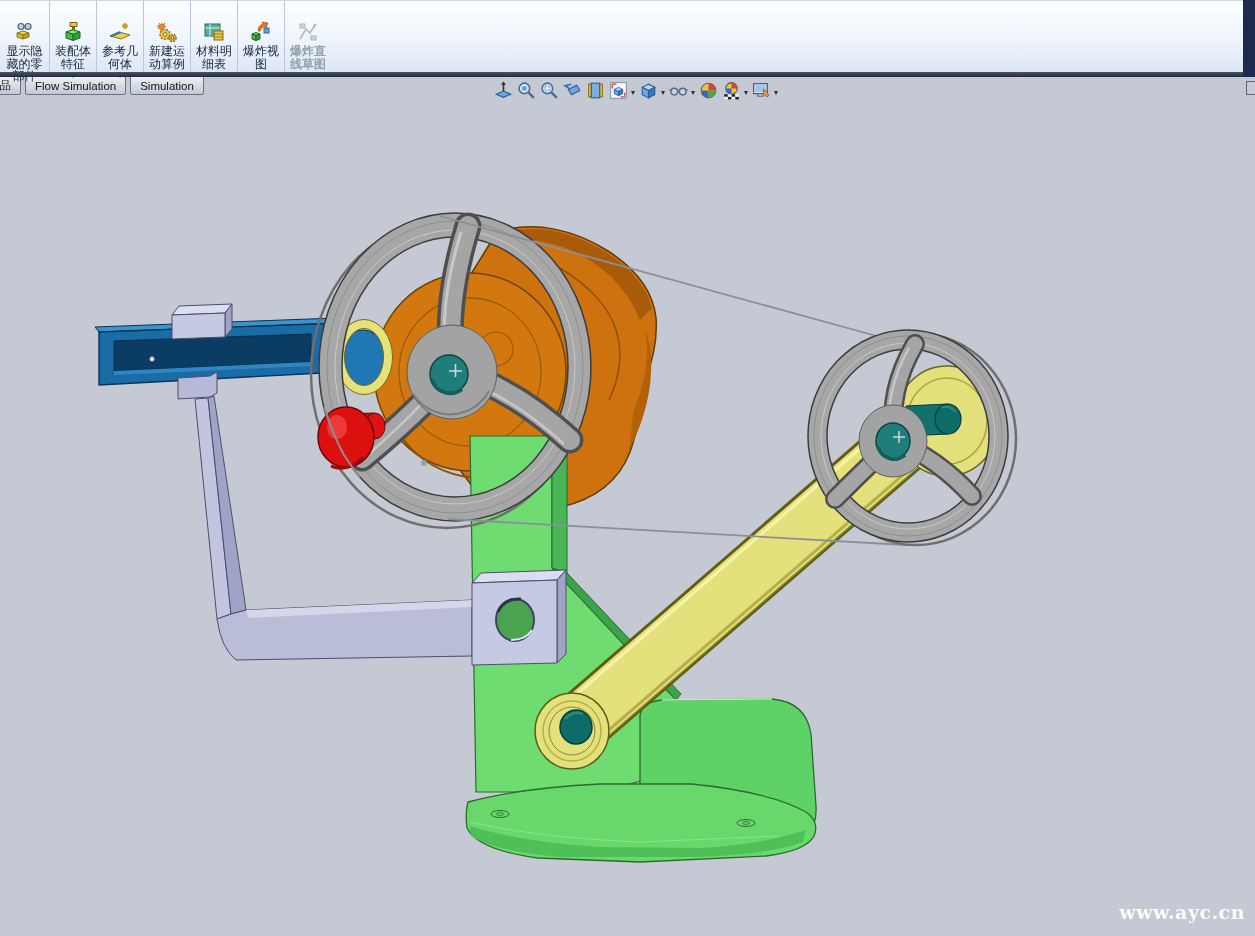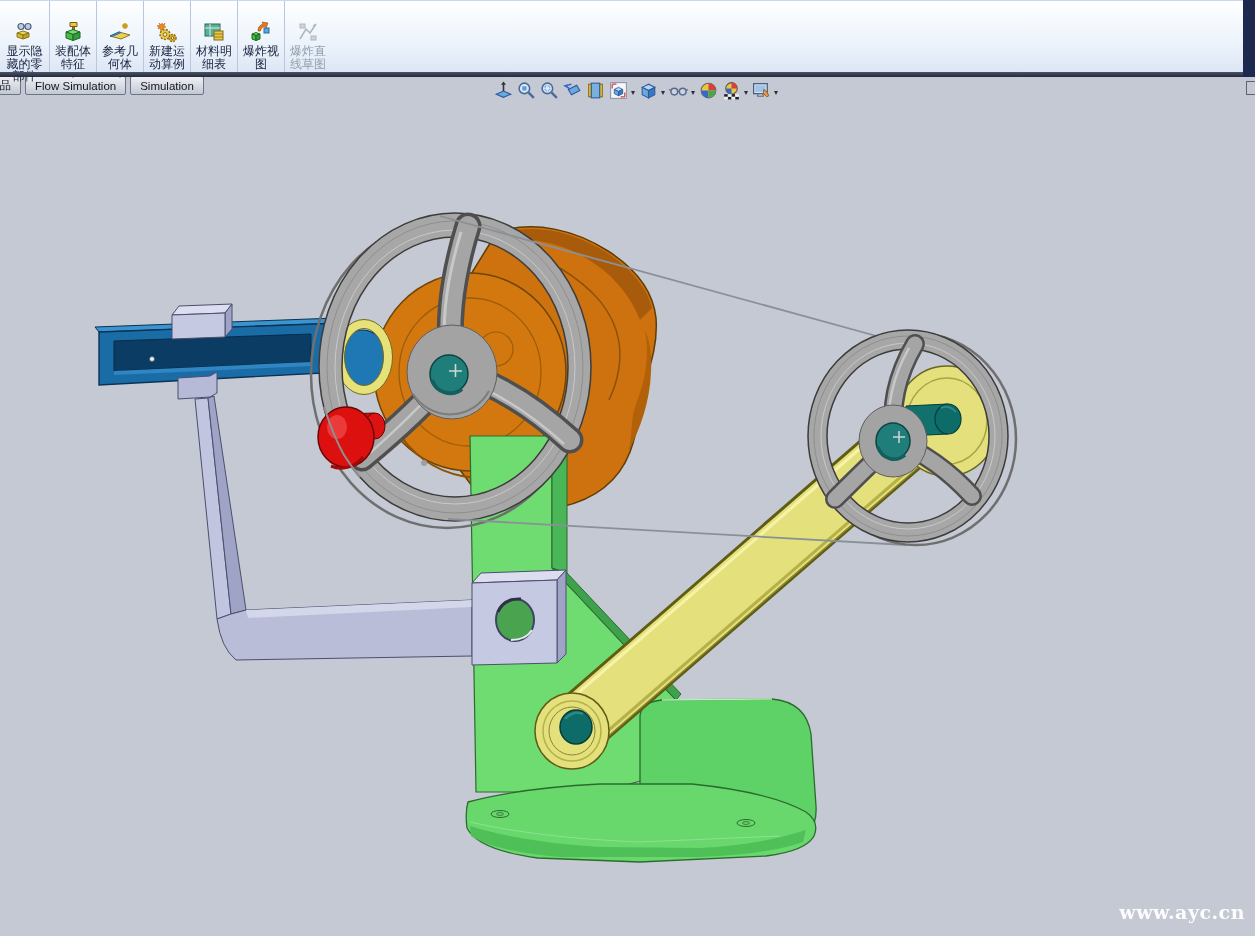--- a/index.html
+++ b/index.html
@@ -32,21 +32,21 @@
   .tb-btn:first-child{border-left:none;}
   .tb-btn{width:47px;}
   .tb-btn:nth-child(1){width:49px;}
   .tb-btn:nth-child(8){width:68px;}
   .tb-icon{width:24px;height:24px;flex:0 0 auto;}
   .tb-icon svg{width:24px;height:24px;display:block;}
   .tb-label{
     font-size:12px;line-height:12.5px;text-align:center;
     color:#16233f;white-space:pre-line;margin-top:1px;
   }
-  .tb-btn.disabled .tb-label{color:#93a0ae;}
+  .tb-btn.disabled .tb-label{color:#93a0ae;font-weight:bold;}
   .tb-caret{font-size:8px;line-height:8px;color:#222;margin-top:2px;}
   
   .tabs{position:absolute;left:0;top:76px;height:19px;z-index:5;display:flex;}
   .tab{
     height:17px;margin-right:4px;padding:0 9px;
     display:flex;align-items:center;justify-content:center;
     background:linear-gradient(#eef0f4,#c3c8d3);
     border:1px solid #6b7486;border-radius:2px;
     font-size:11.5px;color:#15151d;cursor:default;white-space:nowrap;
   }

